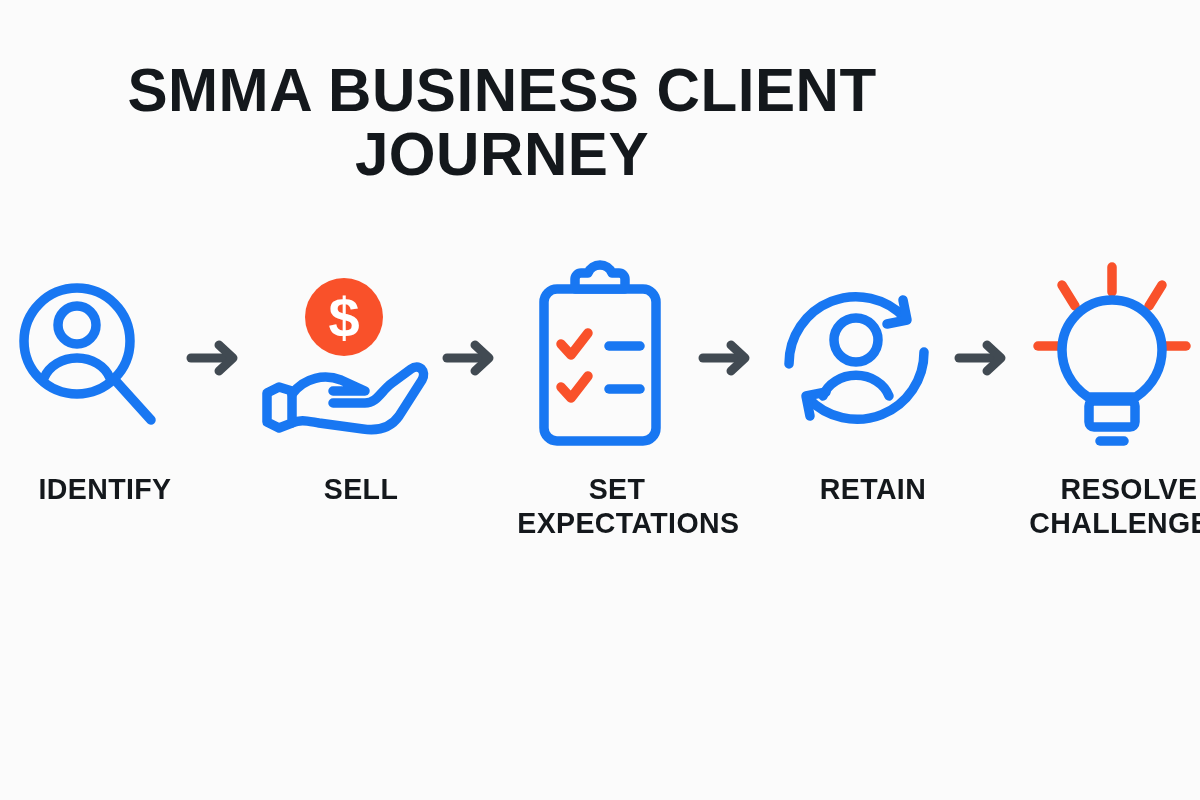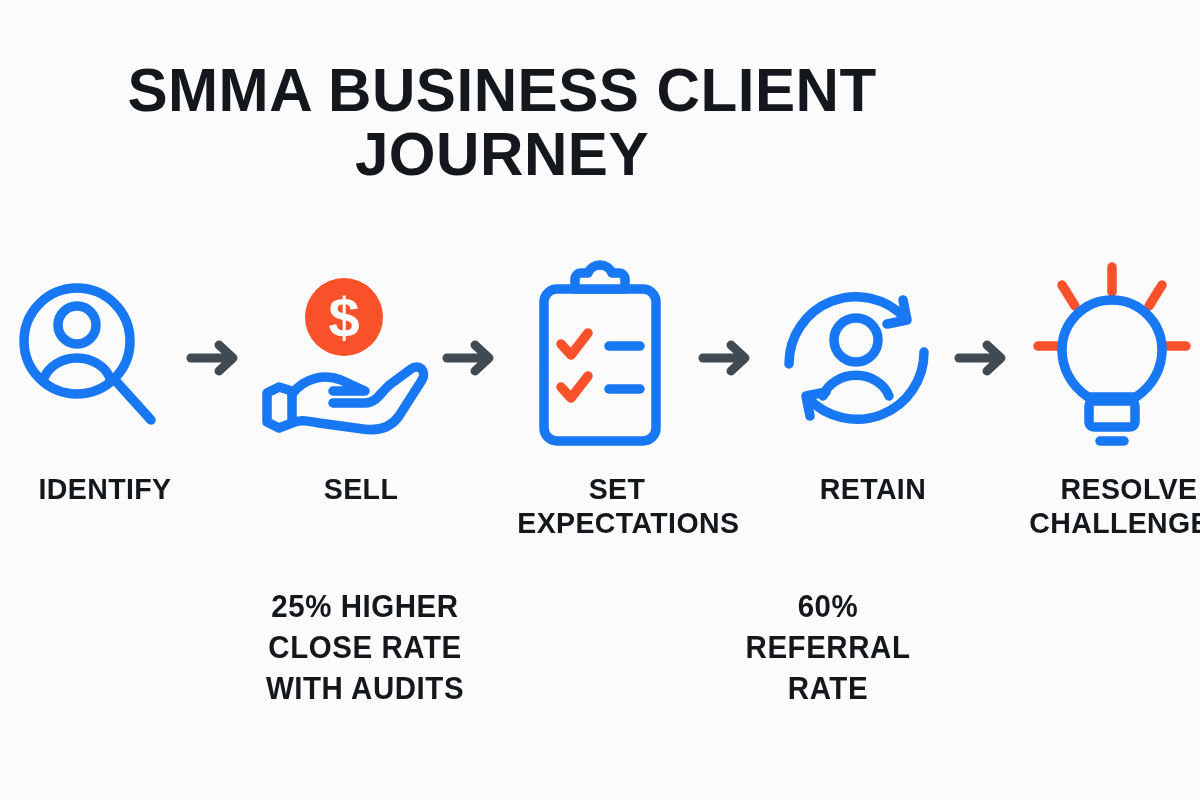--- a/index.html
+++ b/index.html
@@ -254,29 +254,14 @@
     </div>
     <div class="label-spacer"></div>
     <div class="label-cell weight-bold">RETAIN</div>
     <div class="label-spacer"></div>
     <div class="label-cell weight-bold wide">
       <div>RESOLVE</div>
       <div>CHALLENGES</div>
     </div>
   </div>
 
-  <div class="stats-row">
-
-    <div class="stat-block" style="left:235px; width:260px;">
-      <span class="stat-line">25% HIGHER</span>
-      <span class="stat-line">CLOSE RATE</span>
-      <span class="stat-line">WITH AUDITS</span>
-    </div>
-
-    <div class="stat-block" style="left:722px; width:212px;">
-      <span class="stat-line">60%</span>
-      <span class="stat-line">REFERRAL</span>
-      <span class="stat-line">RATE</span>
-    </div>
-
-  </div>
 
 </div>
 
 </body></html>

